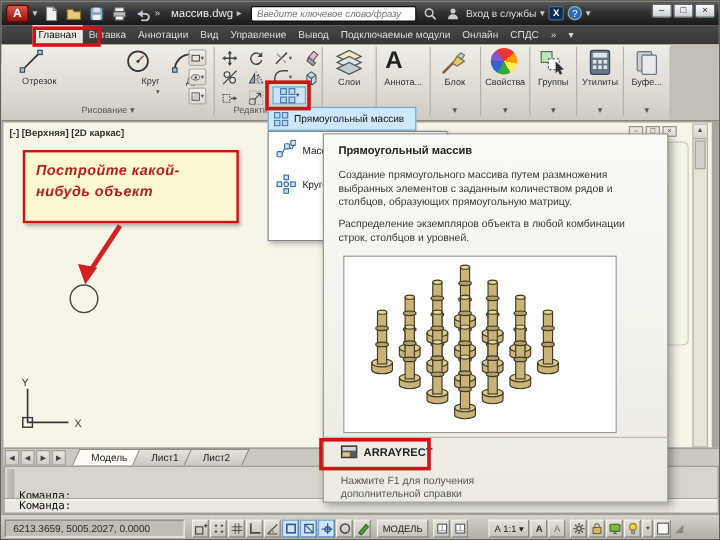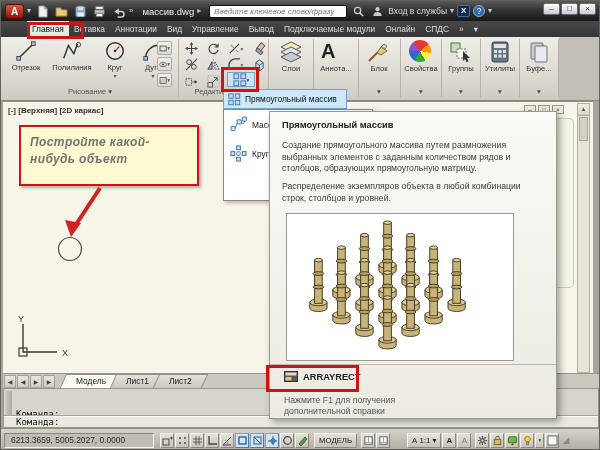--- a/index.html
+++ b/index.html
@@ -17,32 +17,32 @@
   .helpbtn{width:12px;height:12px;border-radius:50%;background:#2a6bb5;border:1px solid #9ab;color:#fff;font-size:8.5px;line-height:11px;text-align:center}
   .winbtns{position:absolute;right:3px;top:2px;display:flex;gap:1px}
   .wb{width:17px;height:12px;background:linear-gradient(#fdfdfd,#c8cdd3);border:1px solid #666b72;border-radius:2px;color:#222;font-size:8px;line-height:10px;text-align:center}
   
   .trow{position:absolute;left:0;top:20px;width:600px;height:32px;background:linear-gradient(#484848,#232323);display:flex;padding-left:26px;font-size:8.4px;color:#ddd;white-space:nowrap}
   .rtab{padding:0 5px;line-height:16px}
   .rtab.active{background:linear-gradient(#f4f2ec,#d8d5cd);color:#111}
   
   .ribbon{position:absolute;left:0;top:36px;width:600px;height:64px;background:linear-gradient(#efede7,#dcd9d1 65%,#cdcac2);border-bottom:1px solid #8a887f}
   .pdiv{position:absolute;top:2px;height:58px;width:1px;background:#b5b2aa}
-  .bigtool{position:absolute;top:3px;text-align:center;font-size:7.6px;color:#333}
+  .bigtool{position:absolute;top:3px;text-align:right;font-size:7.6px;color:#333}
   .bt-ic{width:22px;height:22px;display:block;margin:0 auto}
   .bt-lb{margin-top:1px}
   .plabel{position:absolute;top:50px;font-size:7.6px;color:#555;text-align:center}
   .smb{position:absolute;width:15px;height:14px;display:flex;align-items:center;background:linear-gradient(#f2f0ea,#dcd9d1);border:1px solid #b0ada5;border-radius:2px;padding:0 1px}
   .eg{position:absolute;width:17px;height:15px;display:flex;align-items:center;justify-content:center}
   .panellb{position:absolute;top:27px;font-size:7.6px;color:#333;text-align:center}
   .pic{position:absolute;top:3px}
   
   .canvas{position:absolute;left:2px;top:100px;width:590px;height:272px;background:#f7f5e8;border-top:1px solid #8f8d84}
   .vplabel{position:absolute;left:5px;top:4px;font-size:8px;font-weight:bold;color:#333}
-  .note{position:absolute;left:16px;top:23px;width:180px;height:61px;background:#fcf8cf;border:2px solid #cf1212;box-shadow:2px 2px 3px rgba(0,0,0,.3);padding:7px 9px;font-size:12px;font-weight:bold;font-style:italic;color:#737373;letter-spacing:.4px;line-height:1.45}
+  .note{position:absolute;left:16px;top:23px;width:180px;height:61px;background:#fcf8cf;border:2px solid #cf1212;box-shadow:2px 2px 3px rgba(0,0,0,.3);padding:7px 9px;font-size:12px;font-weight:bold;font-style:italic;color:#b91c1c;letter-spacing:.4px;line-height:1.45}
   .vsb{position:absolute;left:574px;top:1px;width:13px;height:270px;background:#e6e4d9;border:1px solid #b2afa6}
   .vsb-a{height:12px;background:linear-gradient(#f0eee7,#d5d2c9);border-bottom:1px solid #a9a69d;text-align:center;font-size:6px;color:#555;line-height:11px}
   .vsb-t{height:24px;background:#d2cfc6;border:1px solid #a9a69d;margin:1px}
   .navghost{position:absolute;left:549px;top:16px;width:22px;height:170px;border:1px solid rgba(110,110,100,.3);border-radius:5px;background:rgba(244,242,232,.55)}
   .cwb{width:12px;height:9px;border:1px solid #9a978e;background:#eceade;color:#555;font-size:6.5px;line-height:7px;text-align:center}
   
   .selrow{position:absolute;left:222px;top:88px;width:124px;height:20px;background:#cde8fa;border:1px solid #74a4c9;display:flex;align-items:center;gap:4px;padding:0 4px;font-size:8.4px;color:#111;z-index:40;white-space:nowrap}
   .flyout{position:absolute;left:222px;top:108px;width:150px;height:92px;background:#fff;border:1px solid #888;box-shadow:2px 2px 4px rgba(0,0,0,.25);z-index:39}
   .fitem{display:flex;align-items:center;gap:5px;padding:6px 4px 6px 6px;font-size:8.4px;color:#222;white-space:nowrap}
   .tooltip{position:absolute;left:268px;top:110px;width:288px;height:308px;background:linear-gradient(#fafaf6,#eceae1);border:1px solid #9a9a90;box-shadow:3px 3px 7px rgba(0,0,0,.35);z-index:45;padding:8px 12px;font-size:8.7px;color:#3a3a3a}
@@ -351,26 +351,20 @@
     <span class="rtab">▾</span>
   </div>
 
   <div class="ribbon">
 
     <div class="bigtool" style="left:4px;width:42px">
       <svg class="bt-ic">
           <use href="#i-line"></use>
         </svg>
       <div class="bt-lb">Отрезок</div>
-    </div>
-    <div class="bigtool" style="left:48px;width:46px">
-      <svg class="bt-ic">
-          <use href="#i-pline"></use>
-        </svg>
-      <div class="bt-lb">Полилиния</div>
     </div>
     <div class="bigtool" style="left:96px;width:36px">
       <svg class="bt-ic">
           <use href="#i-circle"></use>
         </svg>
       <div class="bt-lb">Круг</div>
       <div style="font-size:6px;color:#555">▾</div>
     </div>
     <div class="bigtool" style="left:134px;width:36px">
       <svg class="bt-ic">

